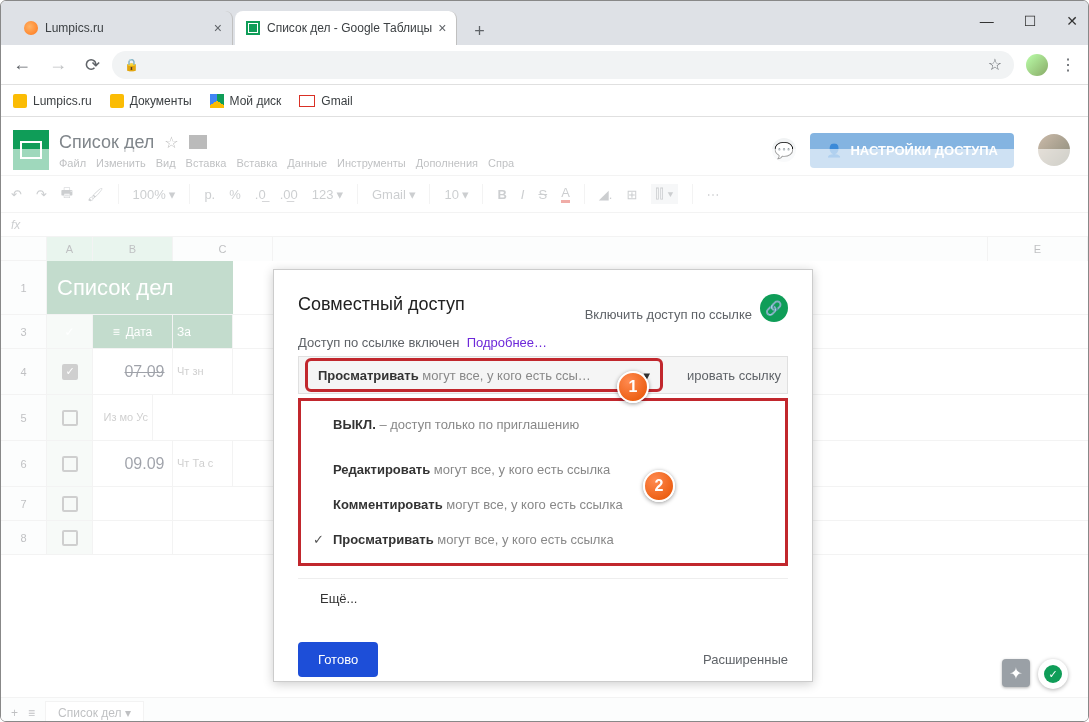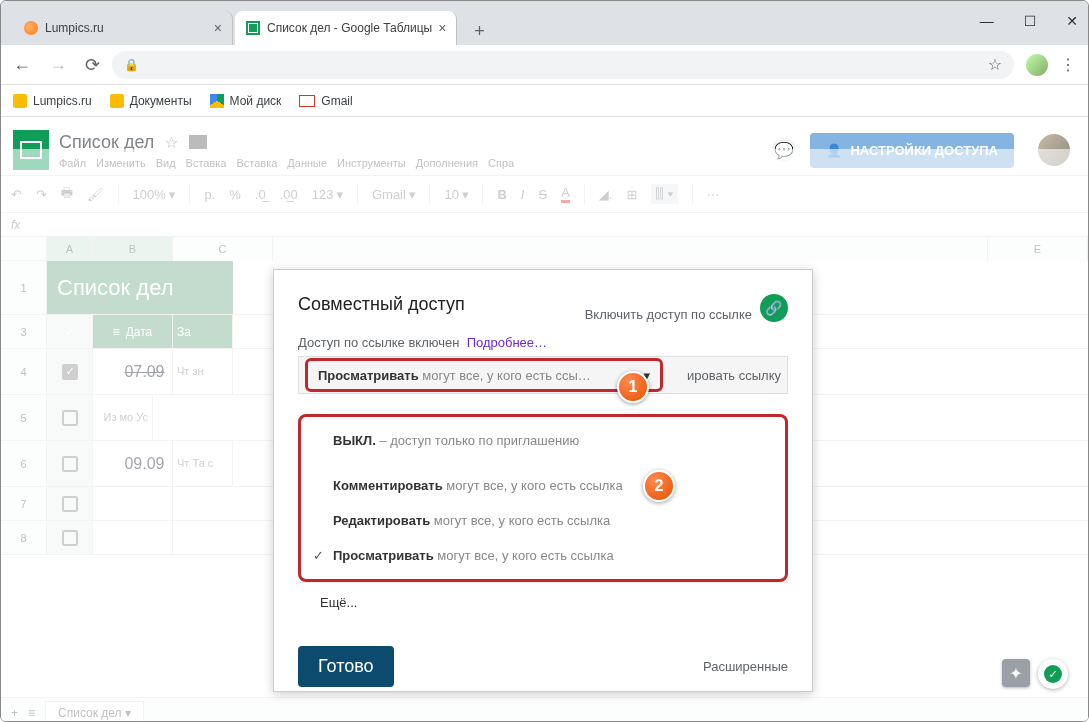--- a/index.html
+++ b/index.html
@@ -89,29 +89,29 @@
 .link-toggle { position: absolute; right: 24px; top: 24px; display: flex; align-items: flex-end; gap: 8px; font-size: 13px; color: #5f6368; }
 .link-bubble { width: 28px; height: 28px; border-radius: 50%; background: #0f9d58; color: #fff; display: flex; align-items: center; justify-content: center; font-size: 14px; }
 .sub-text { font-size: 13px; color: #5f6368; margin-top: 20px; }
 .learn-link { color: #6d28d9; }
 
 .select-row { margin-top: 6px; display: flex; align-items: center; background: #f5f5f5; border: 1px solid #e0e0e0; height: 38px; padding: 0 6px; }
 .select-hl { border: 3px solid #c1272d; border-radius: 6px; height: 34px; flex: 1; display: flex; align-items: center; padding: 0 10px; font-size: 13px; color: #333; justify-content: space-between; }
 .select-hl .b { font-weight: bold; } .select-hl .g { color: #888; }
 .copy-link { font-size: 13px; color: #5f6368; margin-left: auto; padding-left: 24px; }
 
-.dropdown-panel { margin-top: 20px; border: 3px solid #c1272d; border-radius: 8px; padding: 6px 0; }
+.dropdown-panel { margin-top: 4px; border: 3px solid #c1272d; border-radius: 0; padding: 6px 0; }
 .dd-item { padding: 10px 22px 10px 32px; font-size: 13px; color: #333; position: relative; }
 .dd-item .b { font-weight: bold; } .dd-item .g { color: #888; }
 .dd-item.checked::before { content: "✓"; position: absolute; left: 12px; color: #555; }
 
-.more-item { padding: 12px 22px; font-size: 13px; color: #333; border-top: 1px solid #eee; margin-top: 0; }
+.more-item { padding: 12px 22px; font-size: 13px; color: #333; border-top: 1px solid #eee; margin-top: 12px; }
 
 .modal-footer { display: flex; align-items: center; margin-top: 24px; }
-.done-btn { background: #0c4a6e; color: #fff; padding: 10px 20px; border-radius: 4px; font-size: 18px; }
+.done-btn { background: #1d4ed8; color: #fff; padding: 10px 20px; border-radius: 4px; font-size: 13px; }
 .advanced-link { margin-left: auto; font-size: 13px; color: #5f6368; }
 
 .callout { position: absolute; width: 32px; height: 32px; border-radius: 50%; background: radial-gradient(circle at 35% 30%, #ff8a50, #e65100); color: #fff; font-weight: bold; display: flex; align-items: center; justify-content: center; border: 2px solid #fff; box-shadow: 0 1px 4px rgba(0,0,0,0.4); font-size: 16px; }
 .c1 { left: 616px; top: 370px; }
 .c2 { left: 642px; top: 469px; }
 
 .badges { position: absolute; right: 20px; bottom: 32px; display: flex; gap: 8px; }
 .badge-gray { width: 28px; height: 28px; background: #9aa0a6; color: #fff; display: flex; align-items: center; justify-content: center; font-size: 16px; border-radius: 4px; box-shadow: 0 1px 3px rgba(0,0,0,0.3); }
 .badge-green { width: 30px; height: 30px; border-radius: 50%; background: #fff; display: flex; align-items: center; justify-content: center; box-shadow: 0 1px 4px rgba(0,0,0,0.3); }
 .badge-green::after { content: "✓"; width: 18px; height: 18px; border-radius: 50%; background: #0f9d58; color: #fff; display: flex; align-items: center; justify-content: center; font-size: 11px; }
@@ -343,22 +343,22 @@
     <div class="select-hl">
       <span><span class="b">Просматривать</span><span class="g"> могут все, у кого есть ссы…</span></span>
       <span>▾</span>
     </div>
     <span class="copy-link">ировать ссылку</span>
   </div>
 
   <div class="dropdown-panel">
     <div class="dd-item"><span class="b">ВЫКЛ.</span><span class="g"> – доступ только по приглашению</span></div>
     <div style="height:10px"></div>
+    <div class="dd-item"><span class="b">Редактировать</span><span class="g"> могут все, у кого есть ссылка</span></div>
     <div class="dd-item"><span class="b">Комментировать</span><span class="g"> могут все, у кого есть ссылка</span></div>
-    <div class="dd-item"><span class="b">Редактировать</span><span class="g"> могут все, у кого есть ссылка</span></div>
     <div class="dd-item checked"><span class="b">Просматривать</span><span class="g"> могут все, у кого есть ссылка</span></div>
   </div>
   <div class="more-item">Ещё...</div>
 
   <div class="modal-footer">
     <div class="done-btn">Готово</div>
     <div class="advanced-link">Расширенные</div>
   </div>
 </div>
 

